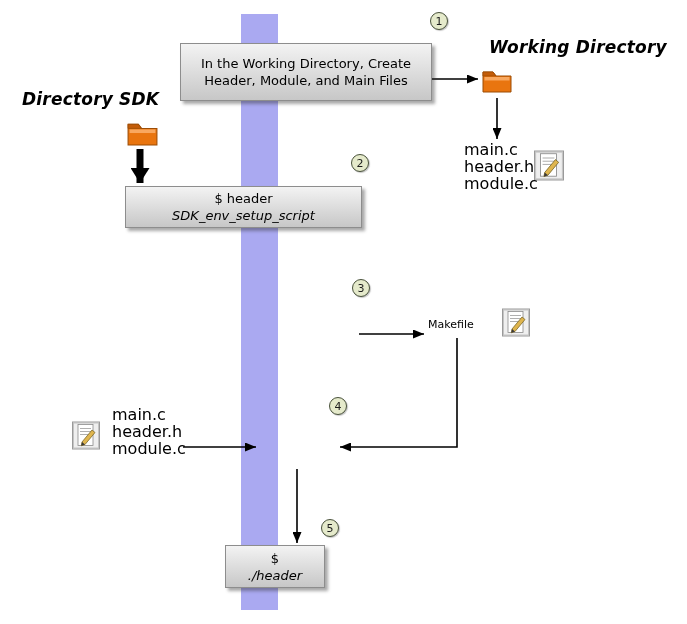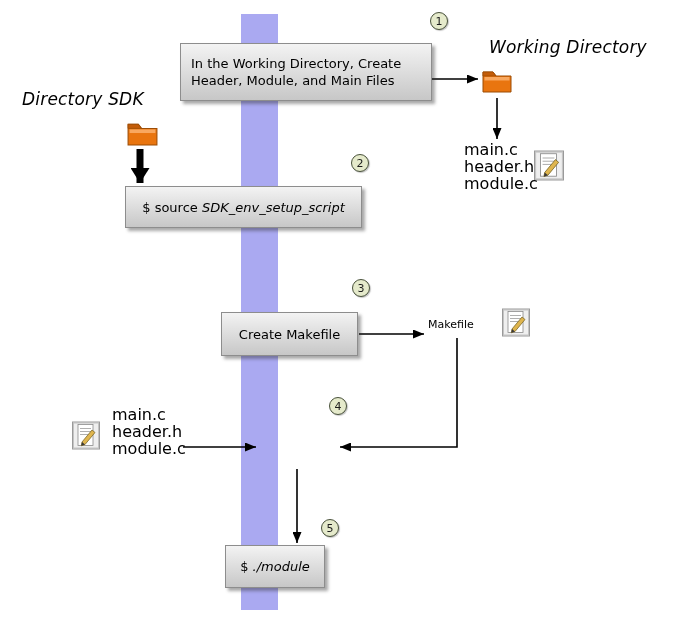--- a/index.html
+++ b/index.html
@@ -10,33 +10,33 @@
   .band { position:absolute; left:241px; top:14px; width:37px; height:596px; background:#aaa9f1; }
 
   .connectors { position:absolute; left:0; top:0; width:687px; height:624px; pointer-events:none; }
 
   .box {
     position:absolute;
     background:linear-gradient(to bottom,#f3f3f3,#c7c7c7);
     border:1px solid #8d8d8d;
     box-shadow:3px 3px 3px rgba(40,40,40,.40);
     display:flex; align-items:center; justify-content:center;
-    text-align:left; font-size:13px; line-height:17px; padding:4px 10px;
+    text-align:center; font-size:13px; line-height:17px; padding:4px 18px;
   }
   .box i { font-style:italic; }
 
   .step-circle {
     position:absolute; width:18px; height:18px; border-radius:50%;
     background:#e5eacb; border:1px solid #49523b;
     display:flex; align-items:center; justify-content:center;
     font-size:11px; color:#1c1c1c;
     box-shadow:1px 1px 1px rgba(60,60,60,.3);
   }
 
-  .heading { position:absolute; font-weight:normal; font-style:italic; font-size:17px; letter-spacing:.2px; }
+  .heading { position:absolute; font-weight:bold; font-style:italic; font-size:17px; letter-spacing:.2px; }
 
   .filelist { position:absolute; font-size:16px; line-height:17px; }
   .plain-label { position:absolute; font-size:11px; line-height:16px; }
 
   .icon { position:absolute; line-height:0; }
 </style>
 </head>
 <body>
 
 <div class="canvas">
@@ -68,30 +68,27 @@
   <div class="step-circle" style="left:321px;top:519px">5</div>
 
   <div class="heading" style="left:489px;top:37px">Working Directory</div>
   <div class="heading" style="left:22px;top:89px">Directory SDK</div>
 
   <div class="box" style="left:180px;top:43px;width:252px;height:58px">
     <span>In the Working Directory, Create Header, Module, and Main Files</span>
   </div>
 
   <div class="box" style="left:125px;top:186px;width:237px;height:42px">
-    <span><span>$ source </span><i>SDK_env_setup_script</i></span>
-  </div>
-
-  <div class="box" style="left:221px;top:312px;width:137px;height:44px">
-    <span>Create Makefile</span>
+    <span><span>$ header </span><i>SDK_env_setup_script</i></span>
   </div>
 
 
+
   <div class="box" style="left:225px;top:545px;width:100px;height:43px">
-    <span><span>$ </span><i>./module</i></span>
+    <span><span>$ </span><i>./header</i></span>
   </div>
 
   <span class="icon" style="left:481px;top:64px">
     <svg width="32" height="31" viewBox="0 0 32 31">
       <path d="M2,8 L12,8 L15,12 L30,12 L30,28 L2,28 Z" fill="#e9750f" stroke="#9c4c05" stroke-width="1"></path>
       <path d="M2,8 L12,8 L15,12 L2,12 Z" fill="#c35c08" stroke="#9c4c05" stroke-width="0.8"></path>
       <rect x="3.5" y="13" width="25" height="3.5" fill="#f9a85f"></rect>
     </svg>
   </span>
 

